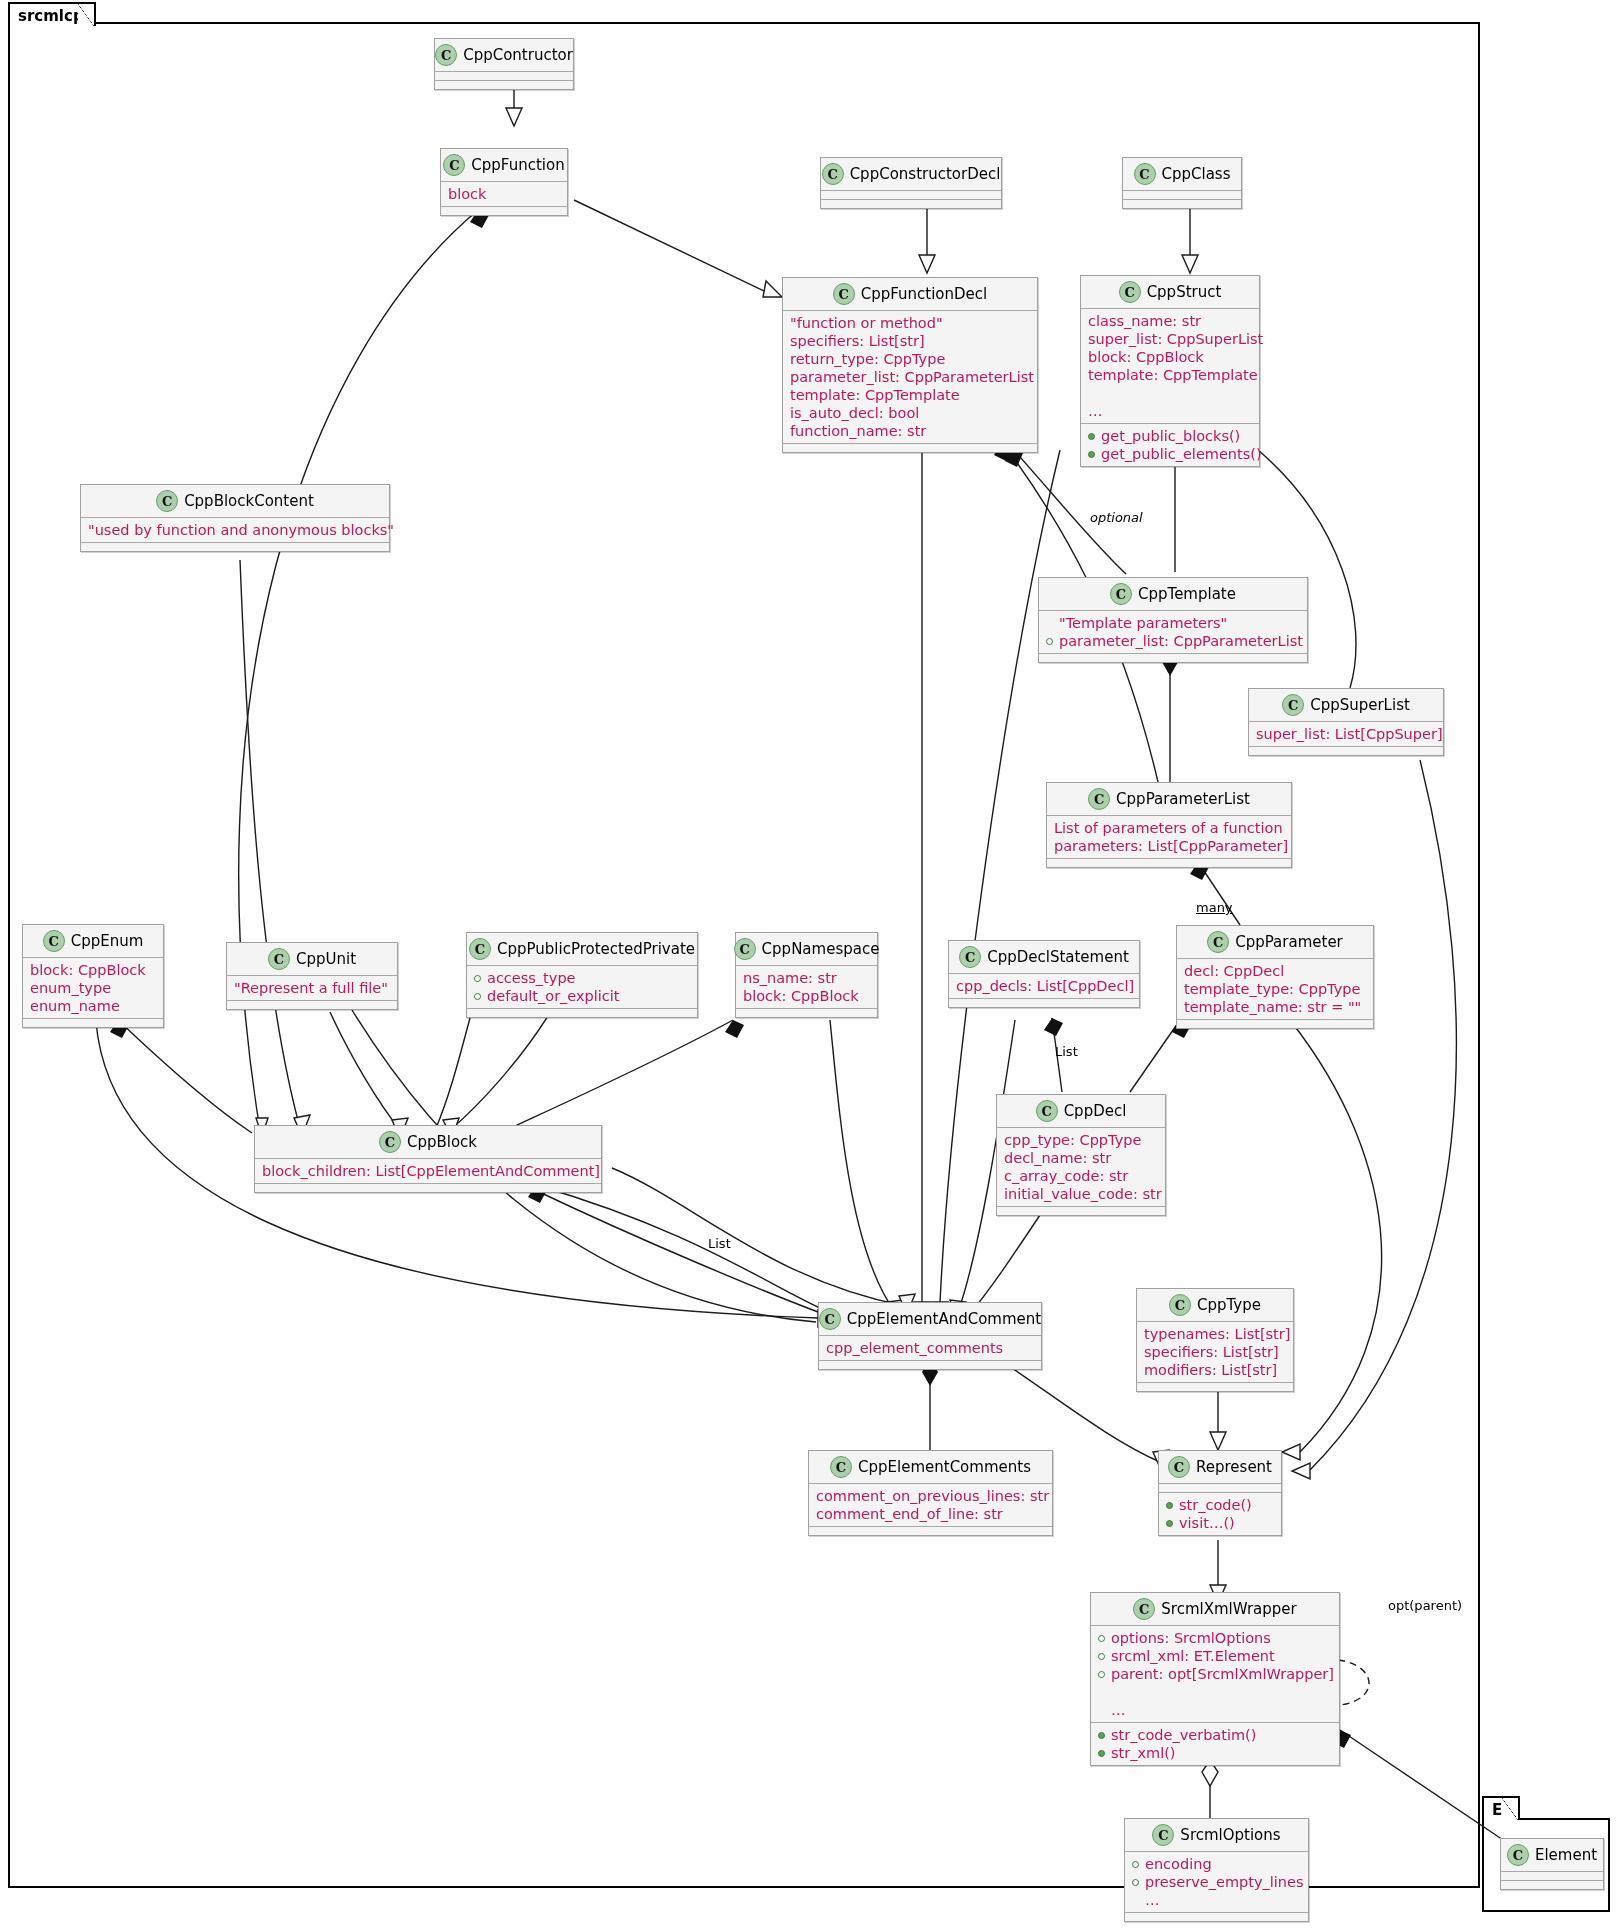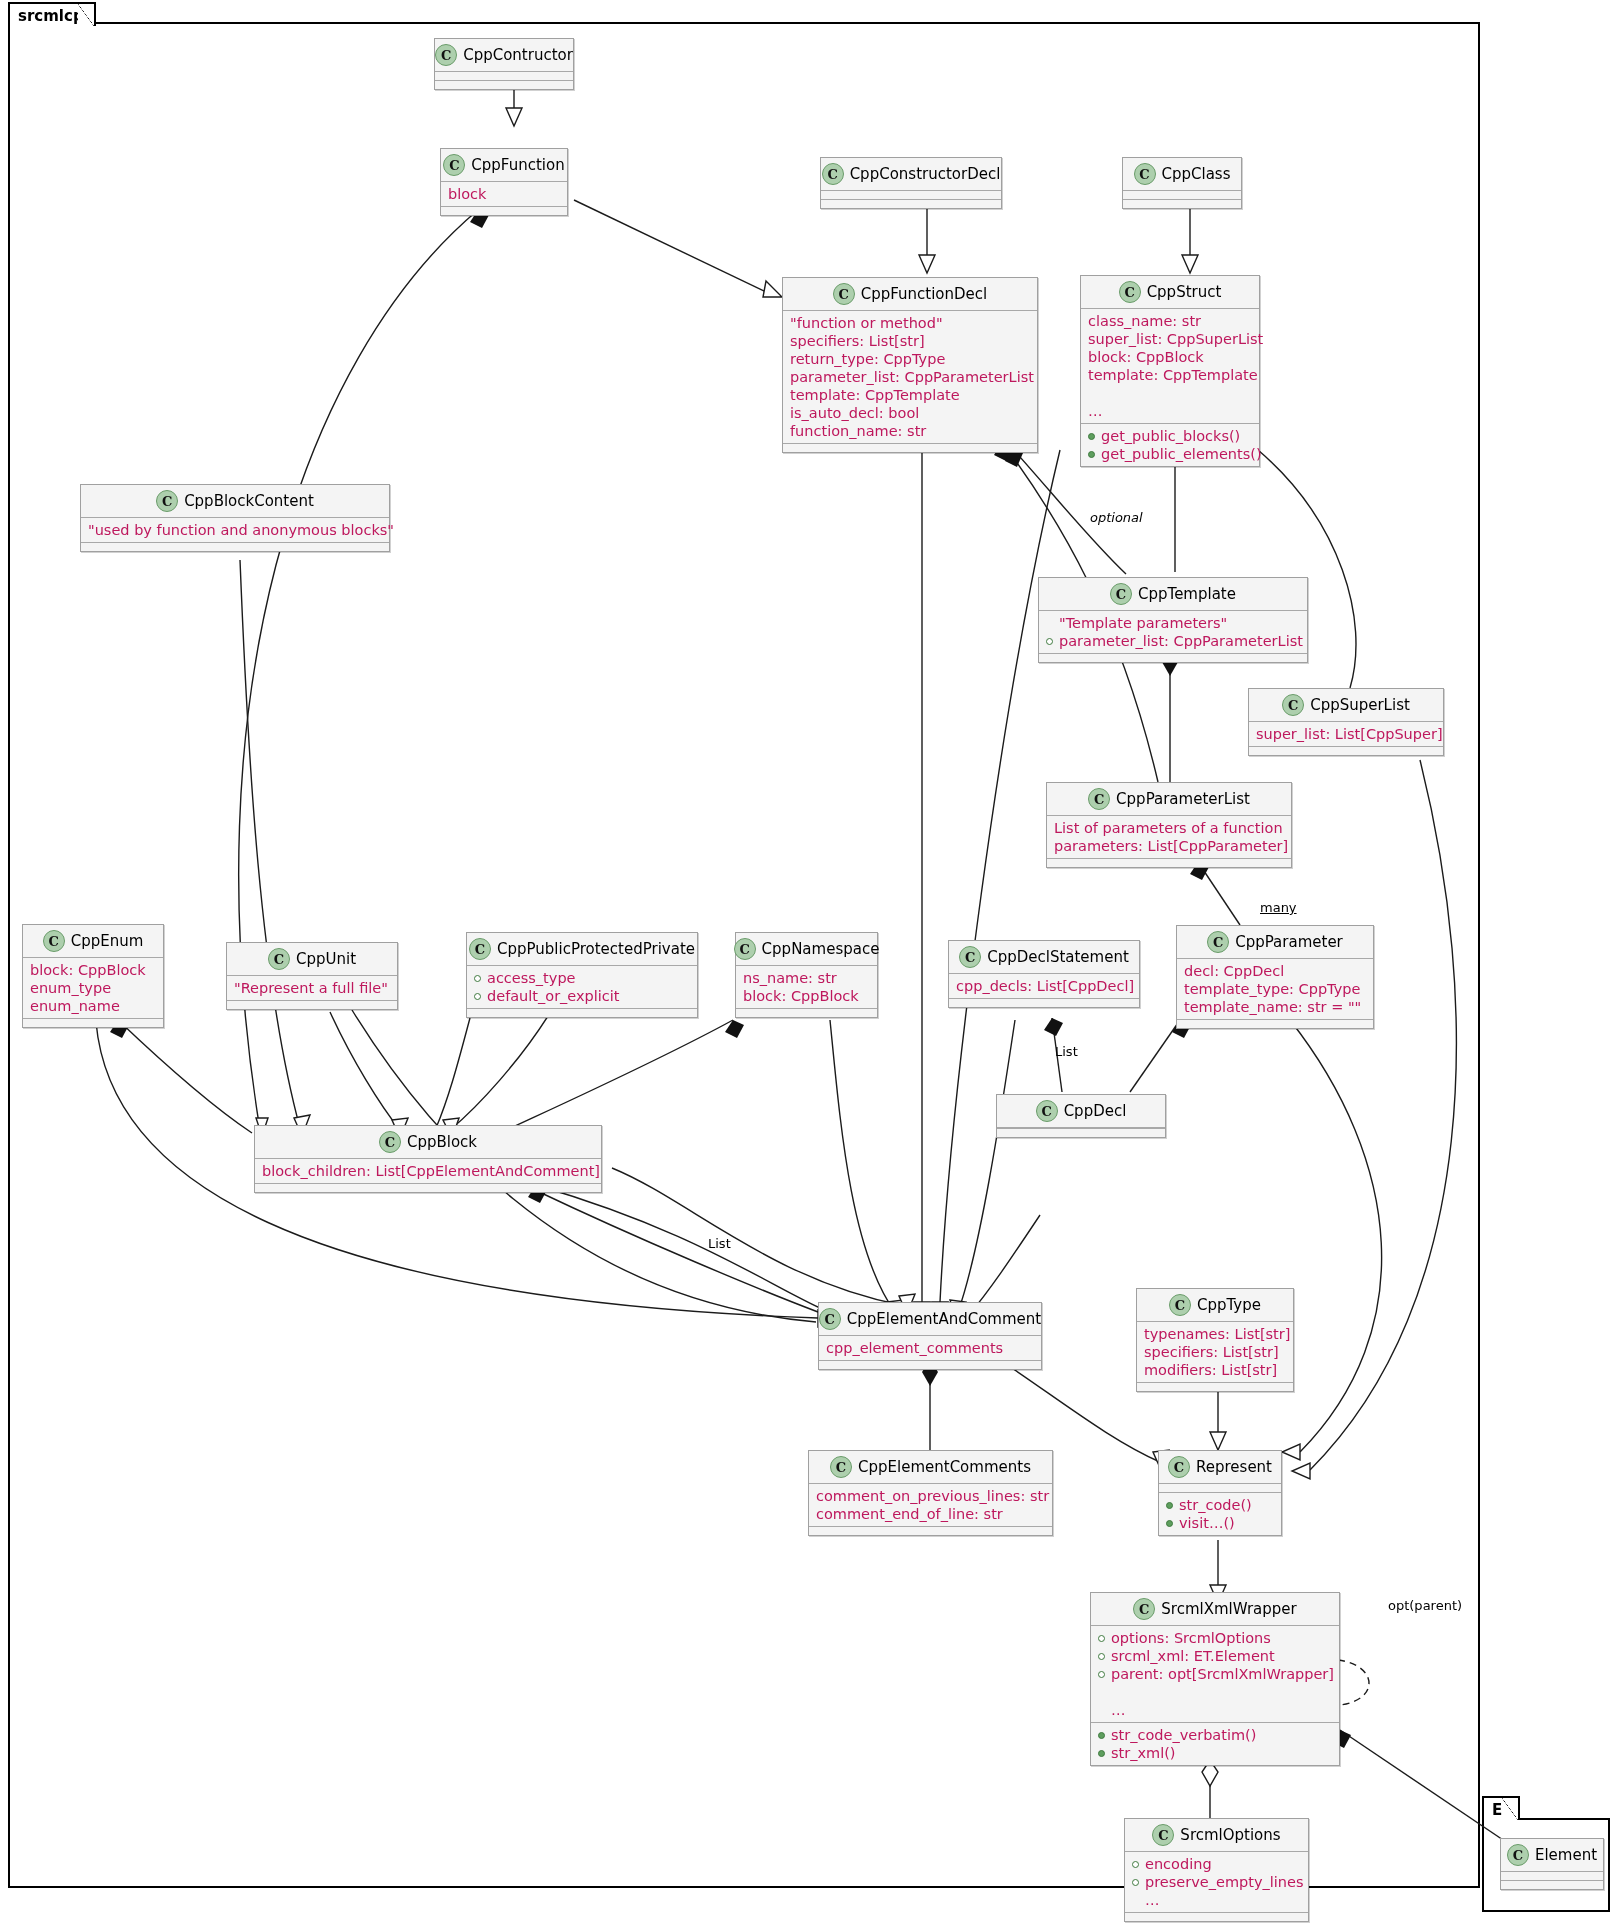--- a/index.html
+++ b/index.html
@@ -161,21 +161,21 @@
     <polygon points="1338,1652 1338,1670 1320,1662" fill="#fff" stroke="#1b1b1b" stroke-width="1.4"></polygon>
 
     <path class="lnk" d="M1210,1760 L1210,1818"></path>
     <polygon points="1210,1760 1202,1772 1210,1786 1218,1772" fill="#fff" stroke="#1b1b1b" stroke-width="1.4"></polygon>
 
     <path class="lnk" d="M1340,1730 L1515,1848"></path>
     <polygon points="1340,1730 1332,1742 1344,1748 1351,1735" fill="#111"></polygon>
   </svg>
 
   <div class="lbl" style="left:1090px;top:510px;font-style:italic;">optional</div>
-  <div class="lbl" style="left:1260px;top:900px;text-decoration:underline;">many</div>
+  <div class="lbl" style="left:1196px;top:900px;text-decoration:underline;">many</div>
   <div class="lbl" style="left:1055px;top:1044px;">List</div>
   <div class="lbl" style="left:708px;top:1236px;">List</div>
   <div class="lbl" style="left:1388px;top:1598px;">opt(parent)</div>
 
   <div class="cls" style="left:434px;top:38px;width:140px;">
     <div class="hdr">
       <span class="cmark">C</span>
       <span>CppContructor</span>
     </div>
     <div class="sep"></div>
@@ -409,20 +409,26 @@
     <div class="sep"></div>
     <div class="sect empty"></div>
   </div>
 
   <div class="cls" style="left:996px;top:1094px;width:170px;">
     <div class="hdr">
       <span class="cmark">C</span>
       <span>CppDecl</span>
     </div>
     <div class="sep"></div>
+    <div class="sect">
+      <div class="row">cpp_type: CppType</div>
+      <div class="row">decl_name: str</div>
+      <div class="row">c_array_code: str</div>
+      <div class="row">initial_value_code: str</div>
+    </div>
     <div class="sep"></div>
     <div class="sect empty"></div>
   </div>
 
   <div class="cls" style="left:818px;top:1302px;width:224px;">
     <div class="hdr">
       <span class="cmark">C</span>
       <span>CppElementAndComment</span>
     </div>
     <div class="sep"></div>

